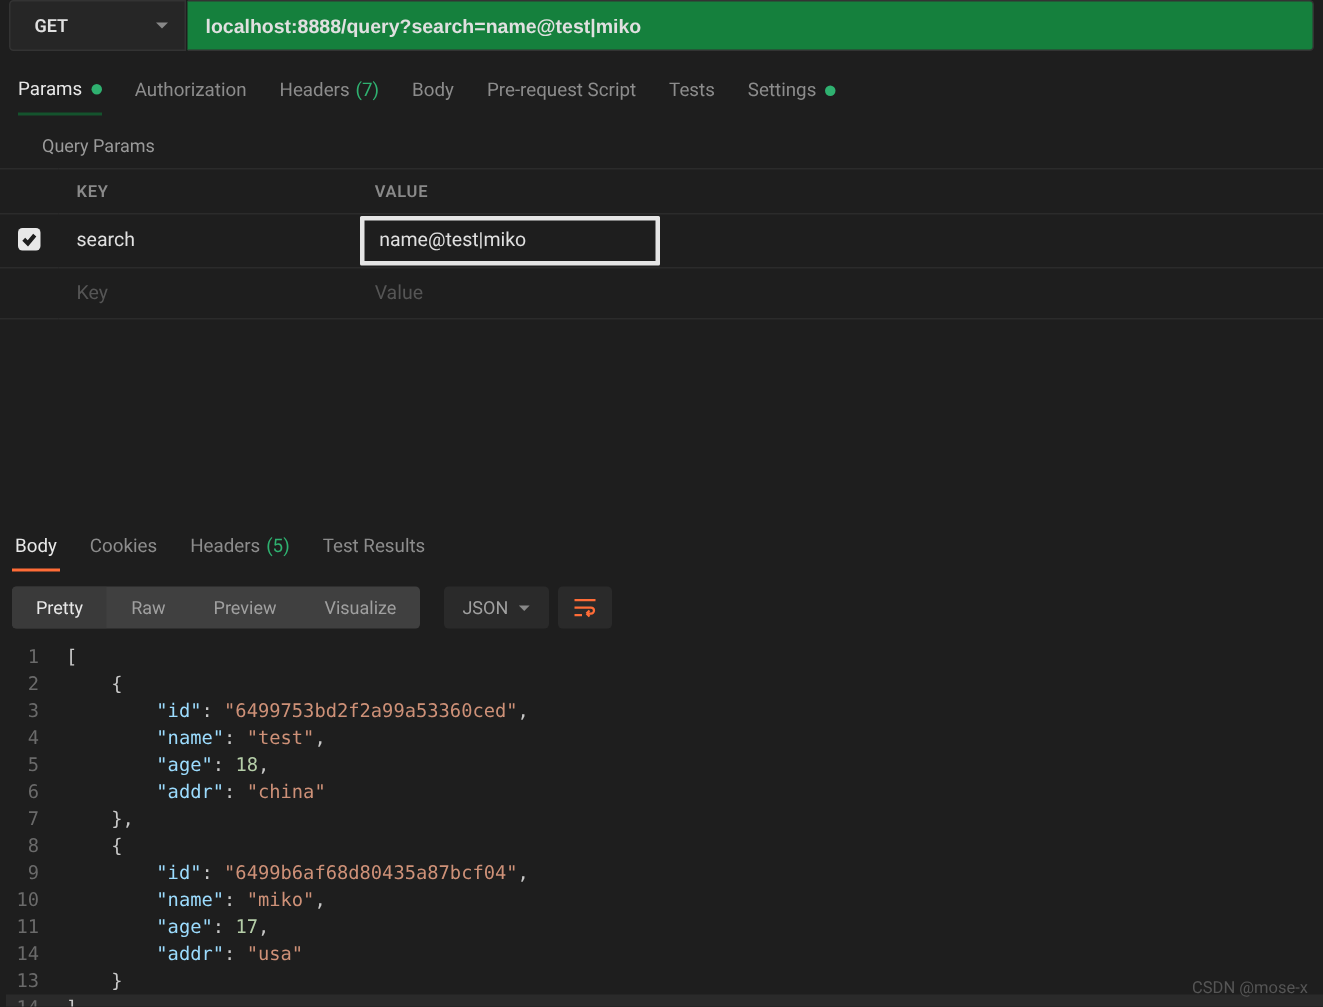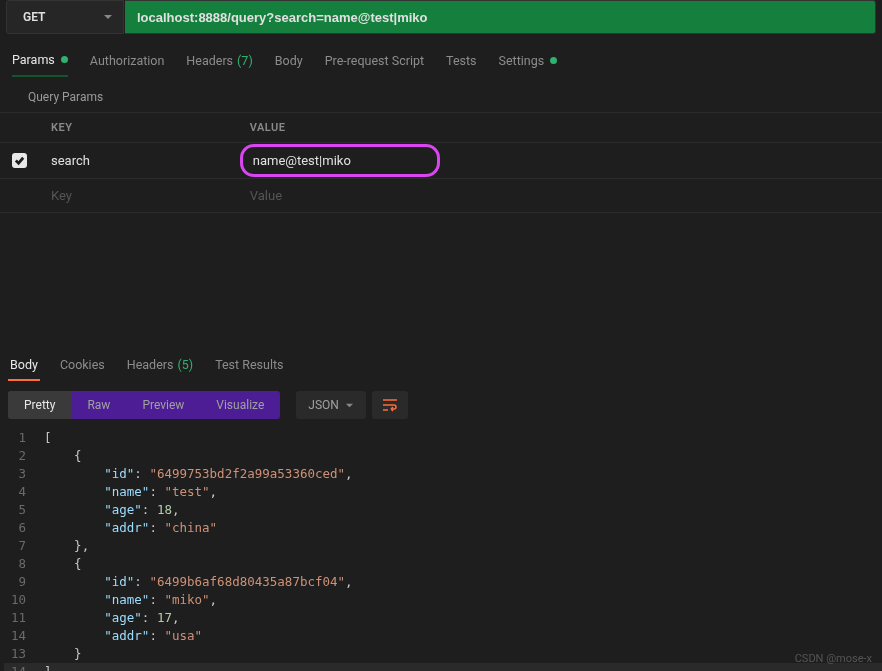--- a/index.html
+++ b/index.html
@@ -103,22 +103,22 @@
   .chk {
     width: 15px; height: 15px;
     background: #e8e8e8;
     border-radius: 3px;
     display: inline-flex;
     align-items: center;
     justify-content: center;
   }
   .chk svg { stroke: #1e1e1e; stroke-width: 3; fill: none; }
   .highlight-box {
-    border: 3px solid #d946ef;
-    border-radius: 14px;
+    border: 3px solid #e5e5e5;
+    border-radius: 1px;
     padding: 6px 10px;
     margin: -8px -10px;
     display: inline-block;
     min-width: 200px;
   }
 
   
   .resp-tabs {
     display: flex;
     gap: 18px;
@@ -140,21 +140,21 @@
 
   
   .resp-toolbar {
     display: flex;
     align-items: center;
     gap: 6px;
     padding: 10px 8px;
   }
   .btn-group {
     display: flex;
-    background: #4c1d95;
+    background: #404040;
     border-radius: 3px;
     overflow: hidden;
   }
   .btn {
     padding: 7px 16px;
     color: #a0a0a0;
     font-size: 12px;
     cursor: pointer;
   }
   .btn.active { background: #3a3a3a; color: #e8e8e8; }

